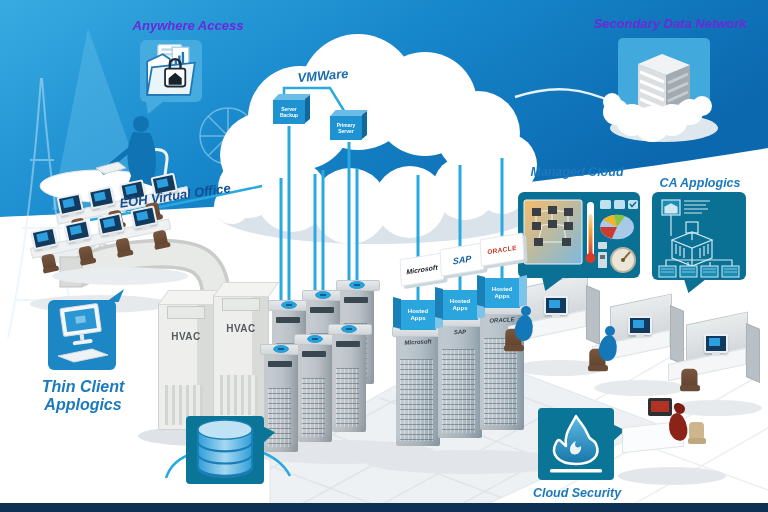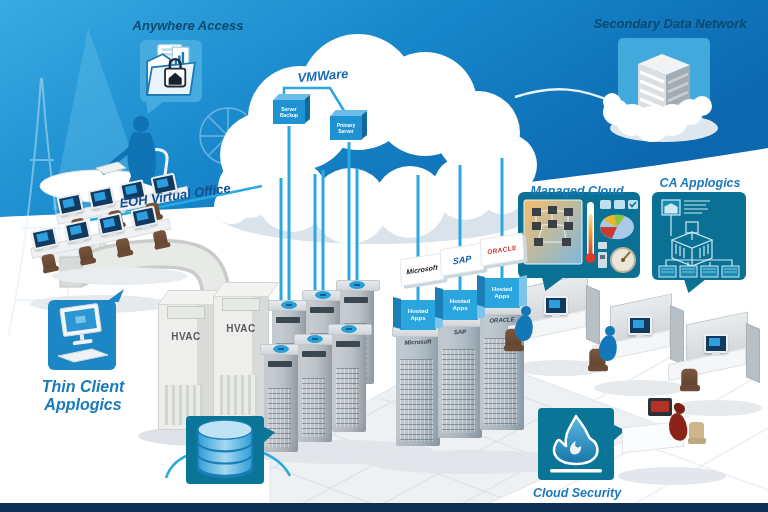--- a/index.html
+++ b/index.html
@@ -1,20 +1,20 @@
 <!DOCTYPE html>
 <html><head>
 <meta charset="utf-8">
 <style>
   html,body{margin:0;padding:0;background:#fff}
   .scene{position:relative;width:768px;height:512px;overflow:hidden;background:#fff;
          font-family:"Liberation Sans",sans-serif;}
   .scene svg.bg{position:absolute;left:0;top:0}
   .lbl{position:absolute;font-weight:bold;font-style:italic;text-align:center;font-size:13px;z-index:6}
-  .lbl.sky{color:#0c4a6e}
+  .lbl.sky{color:#6d28d9}
   .lbl.blue{color:#1b79bd;font-size:12.5px}
   .lbl.eoh{color:#124f94;transform:rotate(-8deg)}
   .lbl.vm{color:#1a6cb2;transform:rotate(-5deg)}
   .lbl.two div{line-height:1.15}
 
   
   .panel{position:absolute;border-radius:6px;z-index:5}
   .panel svg{position:absolute;left:0;top:0}
   .aa{width:62px;height:62px;background:#46abdf}
   .aa::after{content:"";position:absolute;left:6px;bottom:-12px;width:18px;height:13px;background:#46abdf;clip-path:polygon(0 0,100% 0,10% 100%)}
@@ -415,21 +415,21 @@
   <div class="sign ms" style="left:400px;top:256px">
       <span>Microsoft</span>
     </div>
   <div class="sign sap" style="left:440px;top:246px">
       <span>SAP</span>
     </div>
   <div class="sign ora" style="left:480px;top:236px">
       <span>ORACLE</span>
     </div>
 
-  <div class="lbl blue" style="left:512px;top:184px;width:130px">Managed Cloud</div>
+  <div class="lbl blue" style="left:512px;top:165px;width:130px">Managed Cloud</div>
   <div class="panel mc" style="left:518px;top:192px">
     <svg width="122" height="86" viewBox="0 0 122 86">
       <defs>
         <linearGradient id="mapG" x1="0" y1="0" x2="1" y2="1">
           <stop offset="0" stop-color="#f6bd6a"></stop>
             <stop offset="1" stop-color="#7db8dd"></stop>
         </linearGradient>
         <linearGradient id="thG" x1="0" y1="1" x2="0" y2="0">
           <stop offset="0" stop-color="#d63b2a"></stop>
             <stop offset="0.6" stop-color="#f0a43c"></stop>

